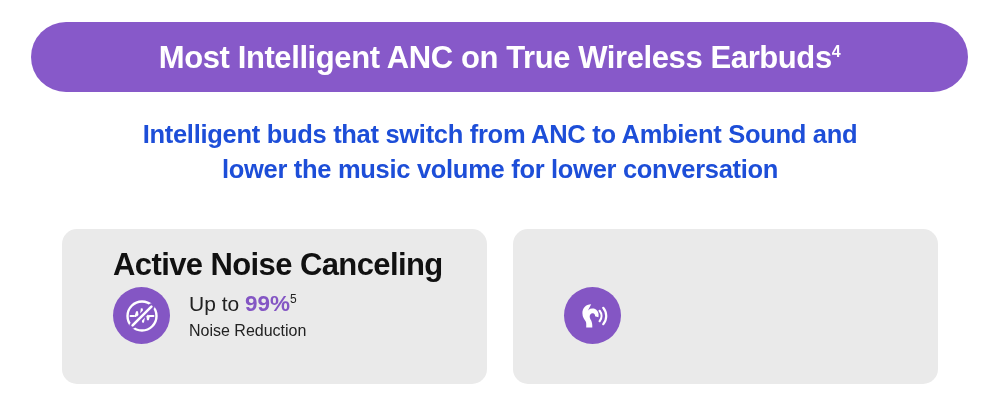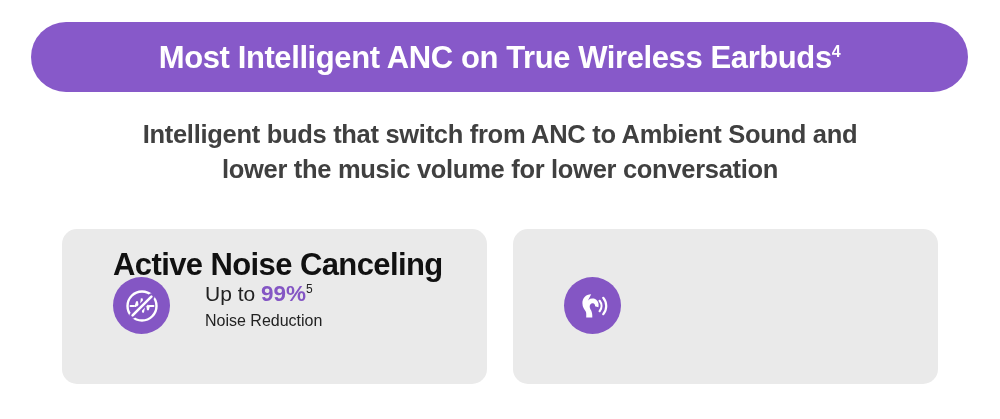--- a/index.html
+++ b/index.html
@@ -50,21 +50,21 @@
     line-height: 0;
   }
 
   
   .subtitle {
     position: absolute;
     left: 0;
     top: 117px;
     width: 1000px;
     text-align: center;
-    color: #404040;
+    color: #1d4ed8;
     font-size: 25.5px;
     font-weight: bold;
     line-height: 35px;
     letter-spacing: -0.3px;
   }
   .subtitle-line {
     display: block;
     white-space: nowrap;
   }
 
@@ -93,24 +93,23 @@
     color: #111111;
     font-size: 31px;
     font-weight: bold;
     letter-spacing: -0.6px;
     line-height: 1;
     white-space: nowrap;
   }
   .card-body {
     position: absolute;
     left: 51px;
-    top: 46px;
+    top: 56px;
     display: flex;
     align-items: center;
-    gap: 16px;
   }
   .icon-circle {
     width: 57px;
     height: 57px;
     border-radius: 50%;
     background: #8456c4;
     flex: 0 0 57px;
     display: flex;
     align-items: center;
     justify-content: center;

